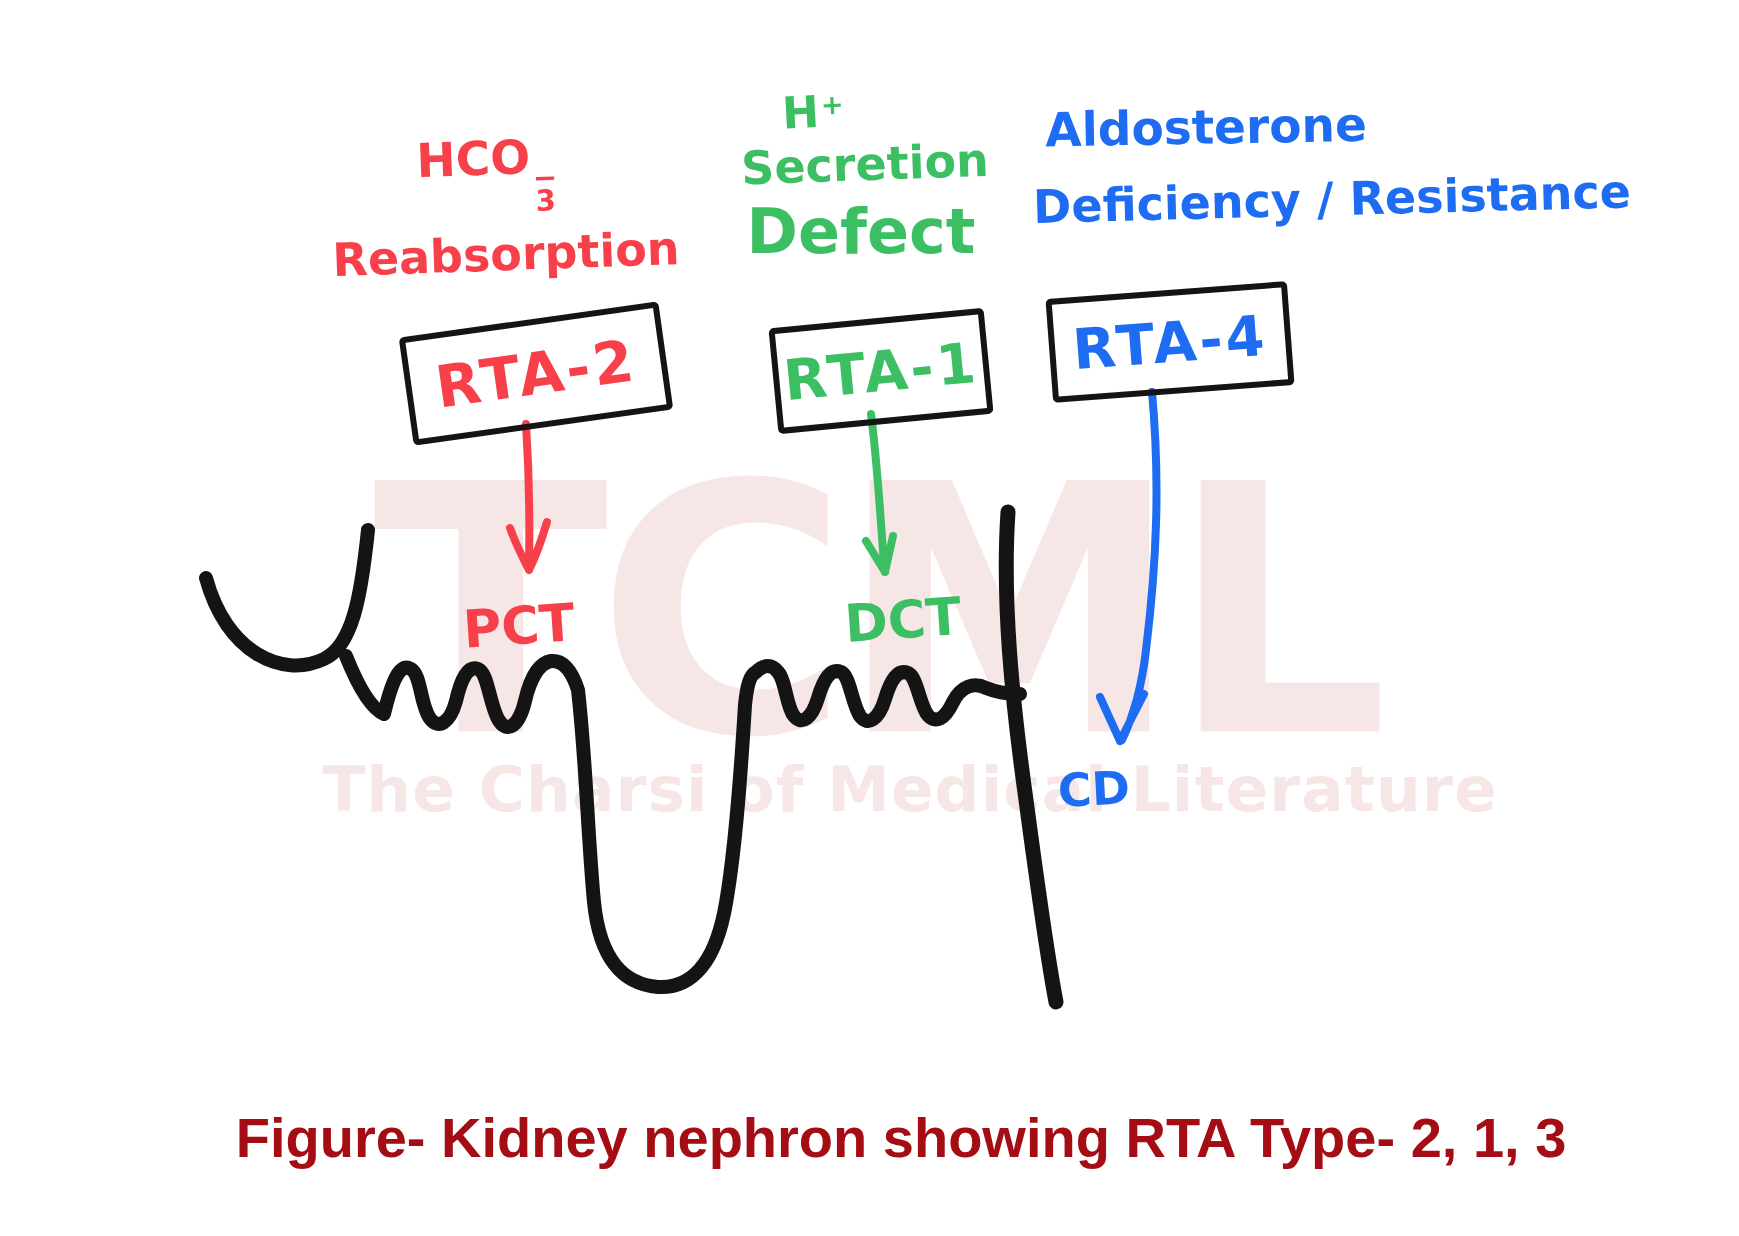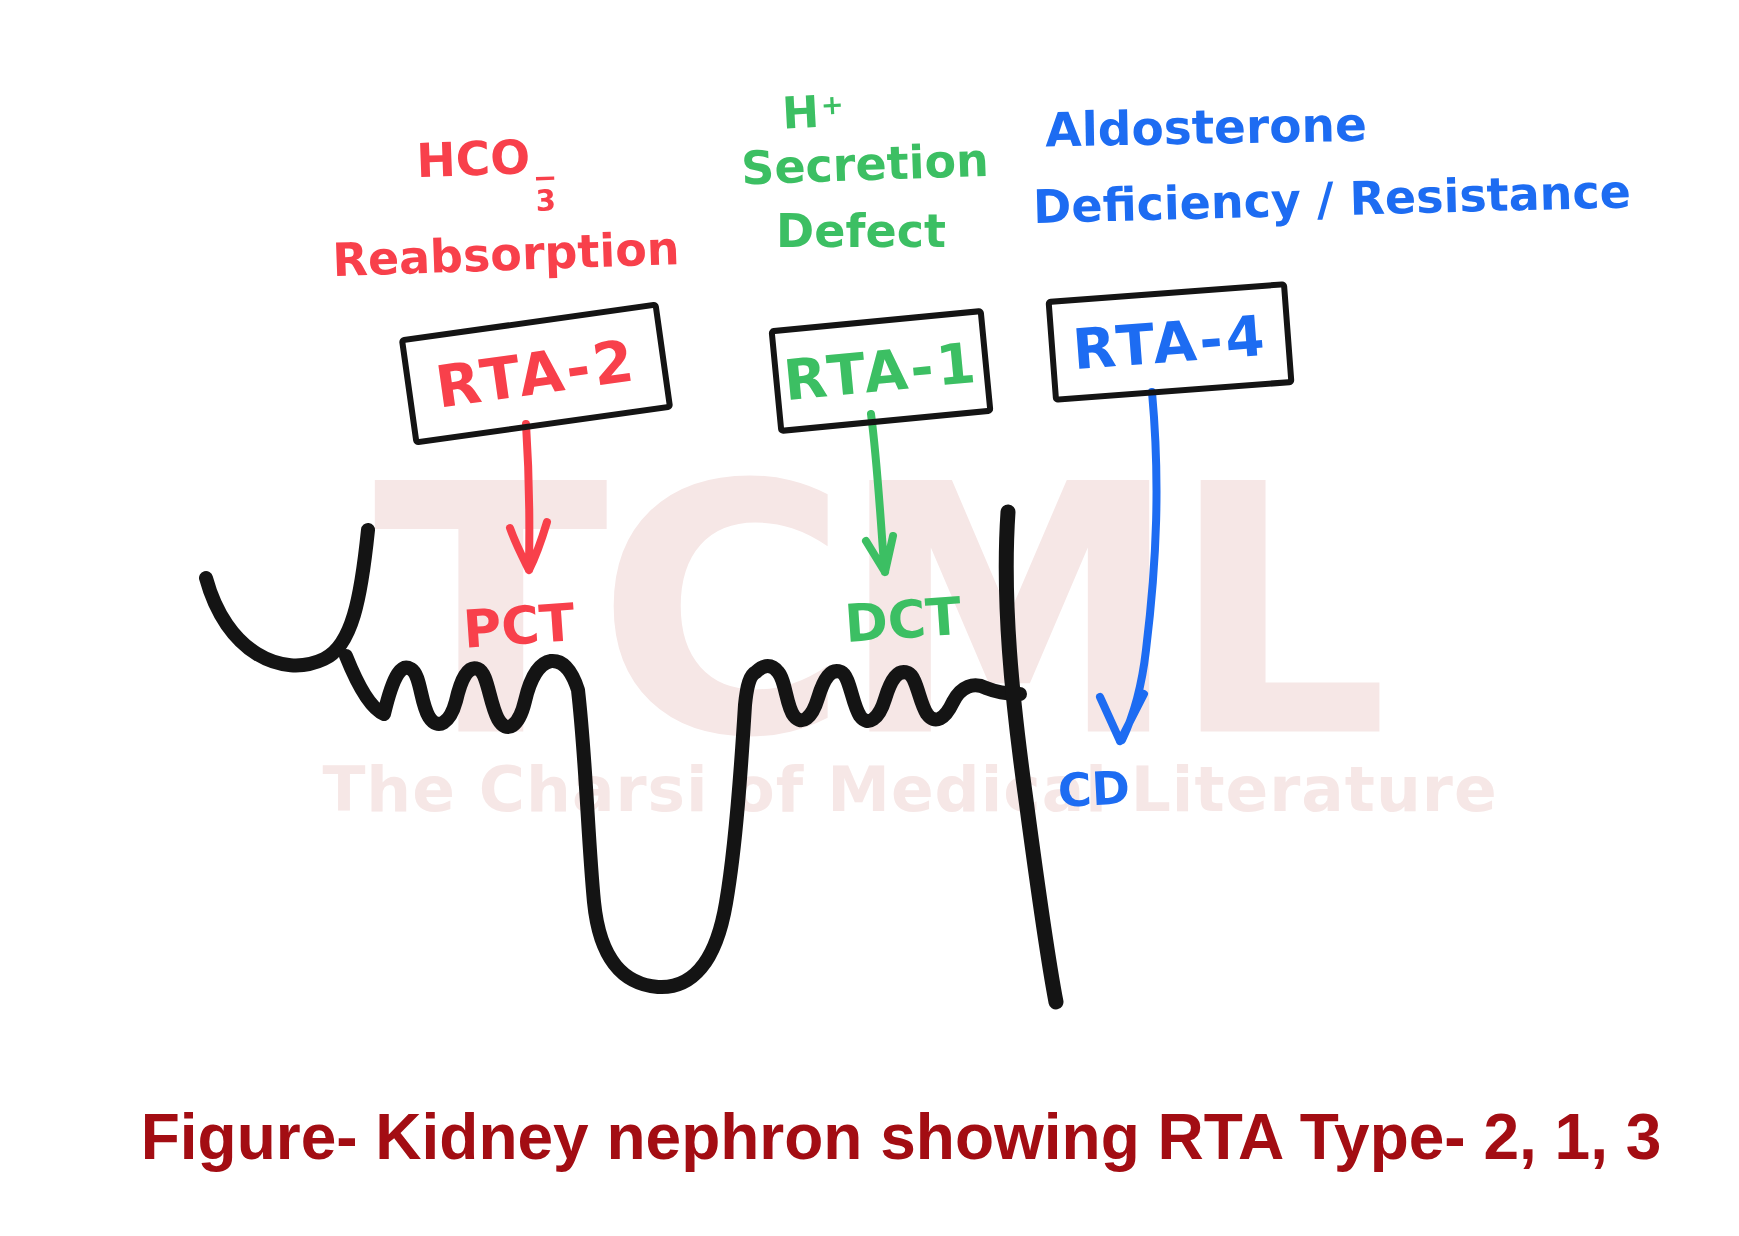--- a/index.html
+++ b/index.html
@@ -23,37 +23,37 @@
   .red{color:#f8404b;}
   .green{color:#3cbf63;}
   .blue{color:#1d6cf2;}
   #hco3-label{left:487px;top:174px;font-size:47px;transform:translate(-50%,-50%) rotate(-2deg);}
   .stack{display:inline-flex;flex-direction:column;align-items:center;
          vertical-align:-0.52em;font-size:0.62em;line-height:0.78;margin-left:2px;}
   .supchar{font-size:0.62em;vertical-align:0.45em;margin-left:2px;}
   #reabsorption-label{left:506px;top:255px;font-size:46px;transform:translate(-50%,-50%) rotate(-2deg);}
   #hplus-label{left:813px;top:112px;font-size:44px;transform:translate(-50%,-50%) rotate(-3deg);}
   #secretion-label{left:865px;top:165px;font-size:46px;transform:translate(-50%,-50%) rotate(-2deg);}
-  #defect-label{left:861px;top:232px;font-size:46px;}
+  #defect-label{left:861px;top:232px;font-size:62px;}
   #aldosterone-label{left:1206px;top:128px;font-size:47px;transform:translate(-50%,-50%) rotate(-1deg);}
   #deficiency-label{left:1332px;top:200px;font-size:46px;transform:translate(-50%,-50%) rotate(-1.5deg);}
   #pct-label{left:519px;top:626px;font-size:52px;transform:translate(-50%,-50%) rotate(-4deg);}
   #dct-label{left:903px;top:620px;font-size:52px;transform:translate(-50%,-50%) rotate(-4deg);}
   #cd-label{left:1094px;top:790px;font-size:46px;transform:translate(-50%,-50%) rotate(-3deg);}
   
   .rta-box{position:absolute;z-index:3;border:6px solid #141414;border-radius:5px;
            display:flex;align-items:center;justify-content:center;
            font-weight:bold;letter-spacing:3px;background:transparent;}
   #rta2-box{left:405px;top:319px;width:250px;height:97px;font-size:58px;transform:rotate(-8deg);}
   #rta1-box{left:773px;top:318px;width:204px;height:94px;font-size:56px;transform:rotate(-5.5deg);}
   #rta4-box{left:1049px;top:290px;width:230px;height:92px;font-size:56px;transform:rotate(-4.3deg);}
   
   #figure-caption{
     position:absolute;z-index:3;left:901px;top:1137px;transform:translate(-50%,-50%);
-    font-family:"Liberation Sans", sans-serif;font-weight:bold;font-size:64px;
+    font-family:"Liberation Sans", sans-serif;font-weight:bold;font-size:56px;
     color:#a30d13;white-space:nowrap;
   }
 </style>
 </head>
 <body>
 
 <div id="canvas">
 
   <div class="wm" id="wm-logo">TCML</div>
   <div class="wm" id="wm-tagline">The Charsi of Medical Literature</div>

